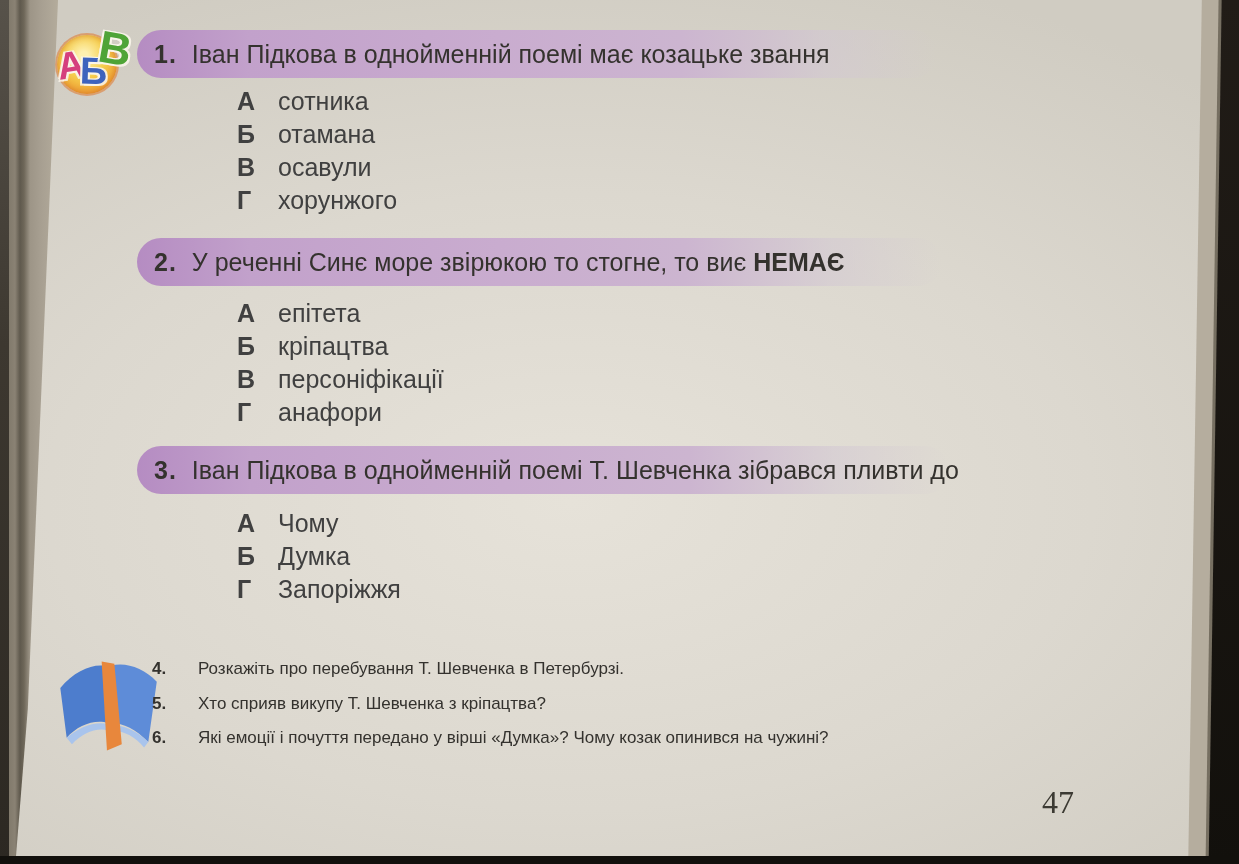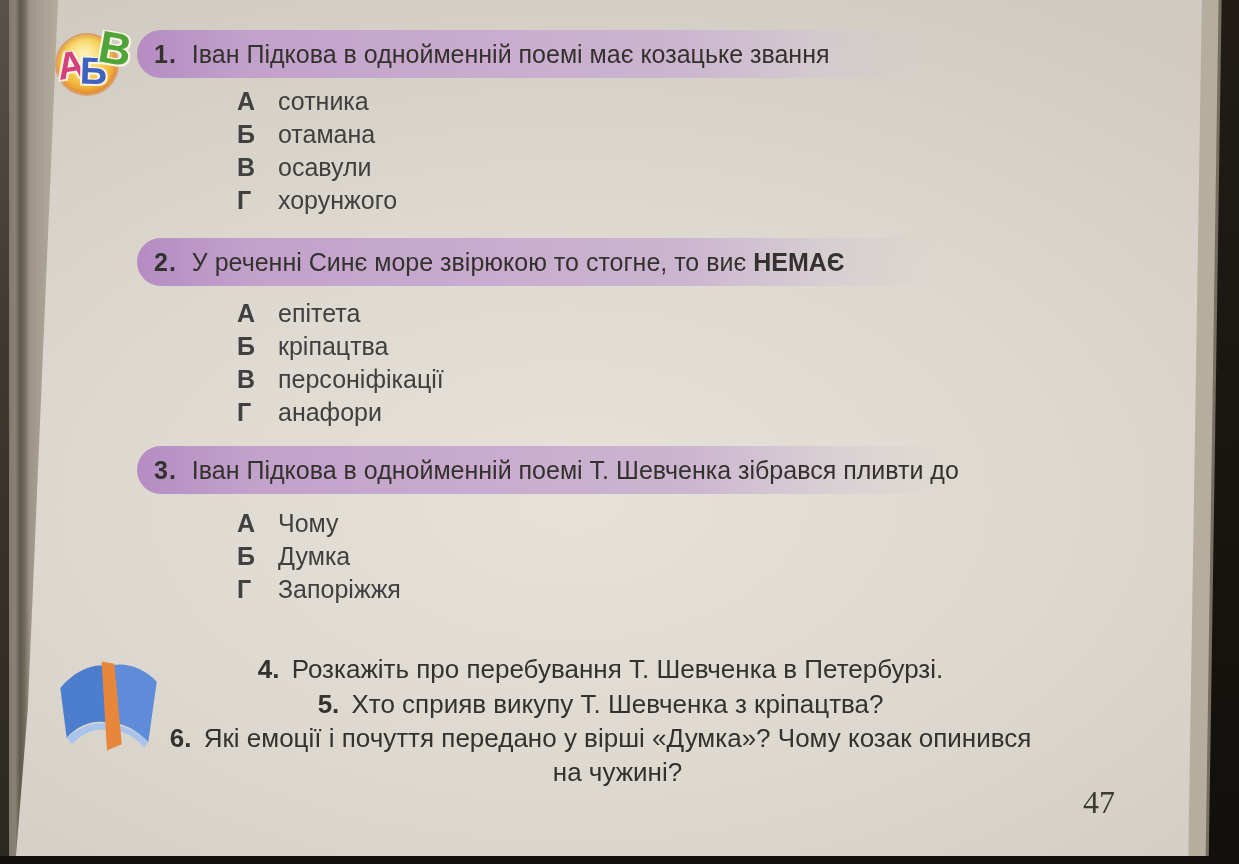--- a/index.html
+++ b/index.html
@@ -73,29 +73,28 @@
   .part-bold { font-weight:bold; }
 
   
   .opts { position:absolute; left:194px; font-size:25px; color:#404040;margin-left:43px; }
   .opt { height:33px; line-height:33px; white-space:nowrap; }
   .olet { display:inline-block; width:41px; font-weight:bold; }
 
   
   .oq {
     position:absolute; left:152px; width:885px;
-    font-size:26px; line-height:34px; color:#34322e;
+    font-size:17px; line-height:34px; color:#34322e;
     padding-left:46px;
-    text-align:center;
   }
   .oqnum { display:inline-block; width:46px; margin-left:-46px; font-weight:bold; }
 
   .pageno {
     position:absolute; left:1042px; top:784px;
-    font-family:"Liberation Serif", serif; font-size:32px; color:#3c3a33;margin-left:41px;
+    font-family:"Liberation Serif", serif; font-size:32px; color:#3c3a33;
   }
 
   .book-icon { position:absolute; left:55px; top:650px; width:106px; height:110px; }
 </style>
 </head>
 <body>
 
 <div class="photo">
 
   <div class="page-surface"></div>

